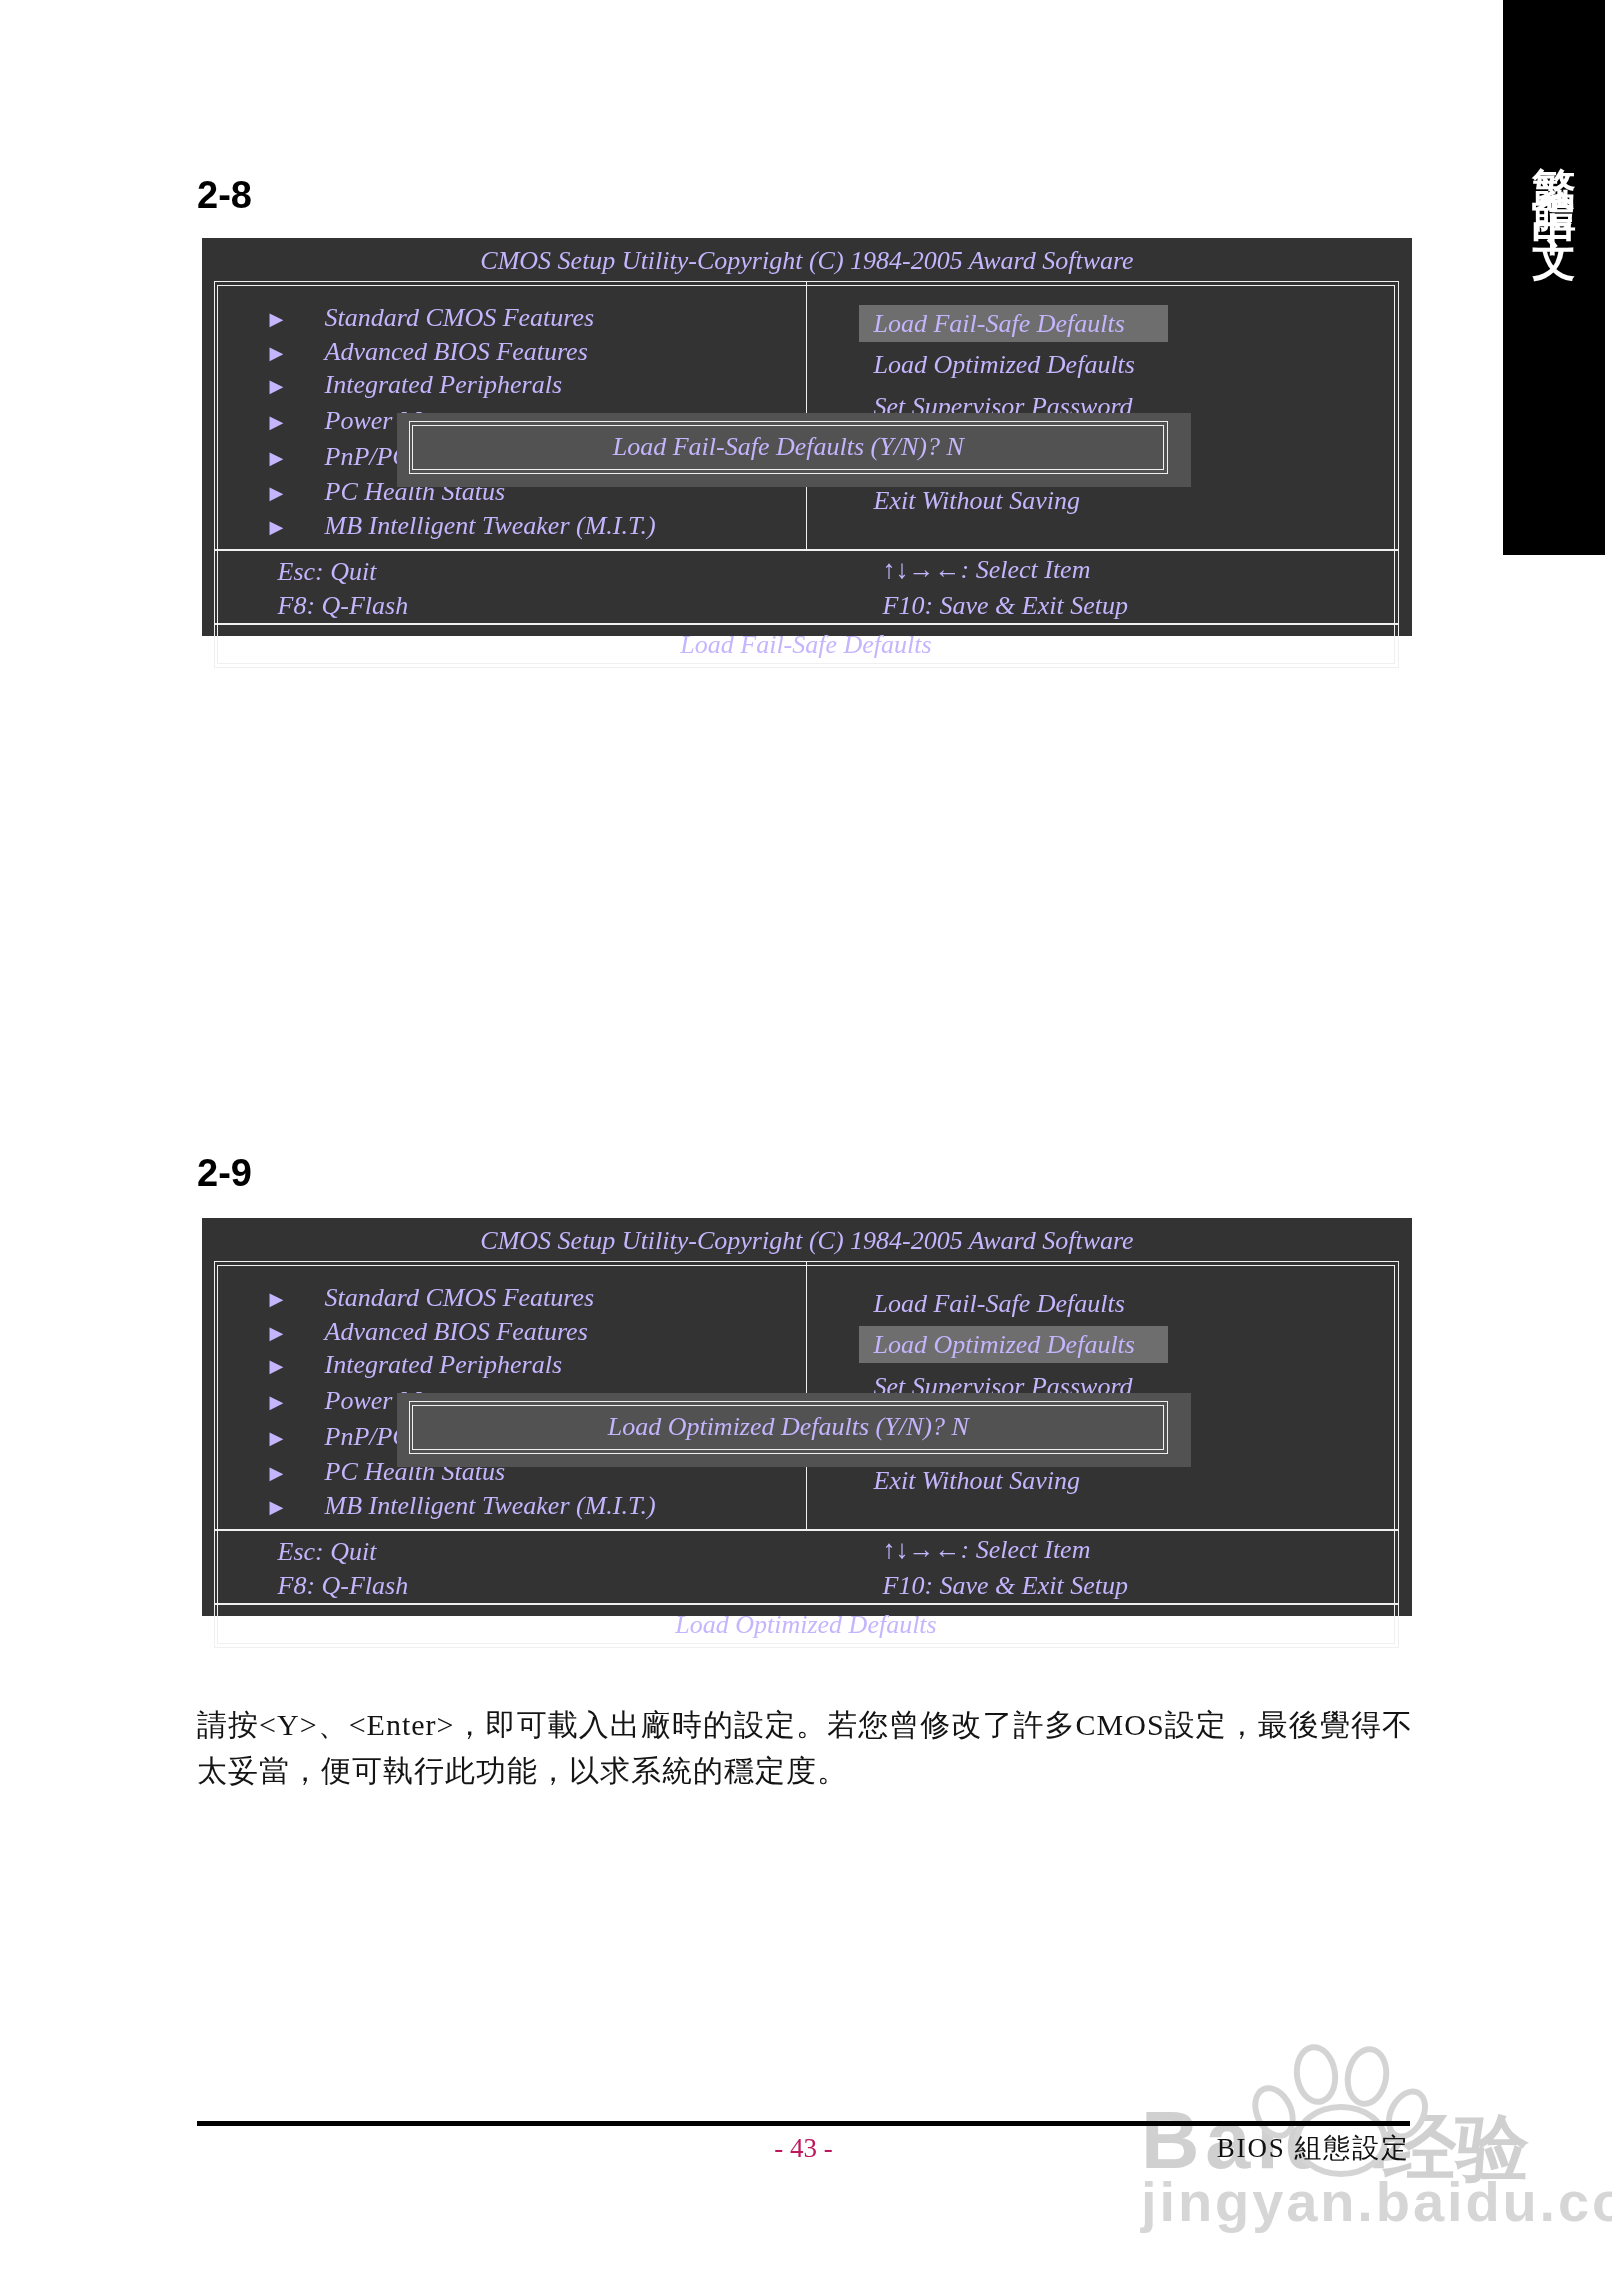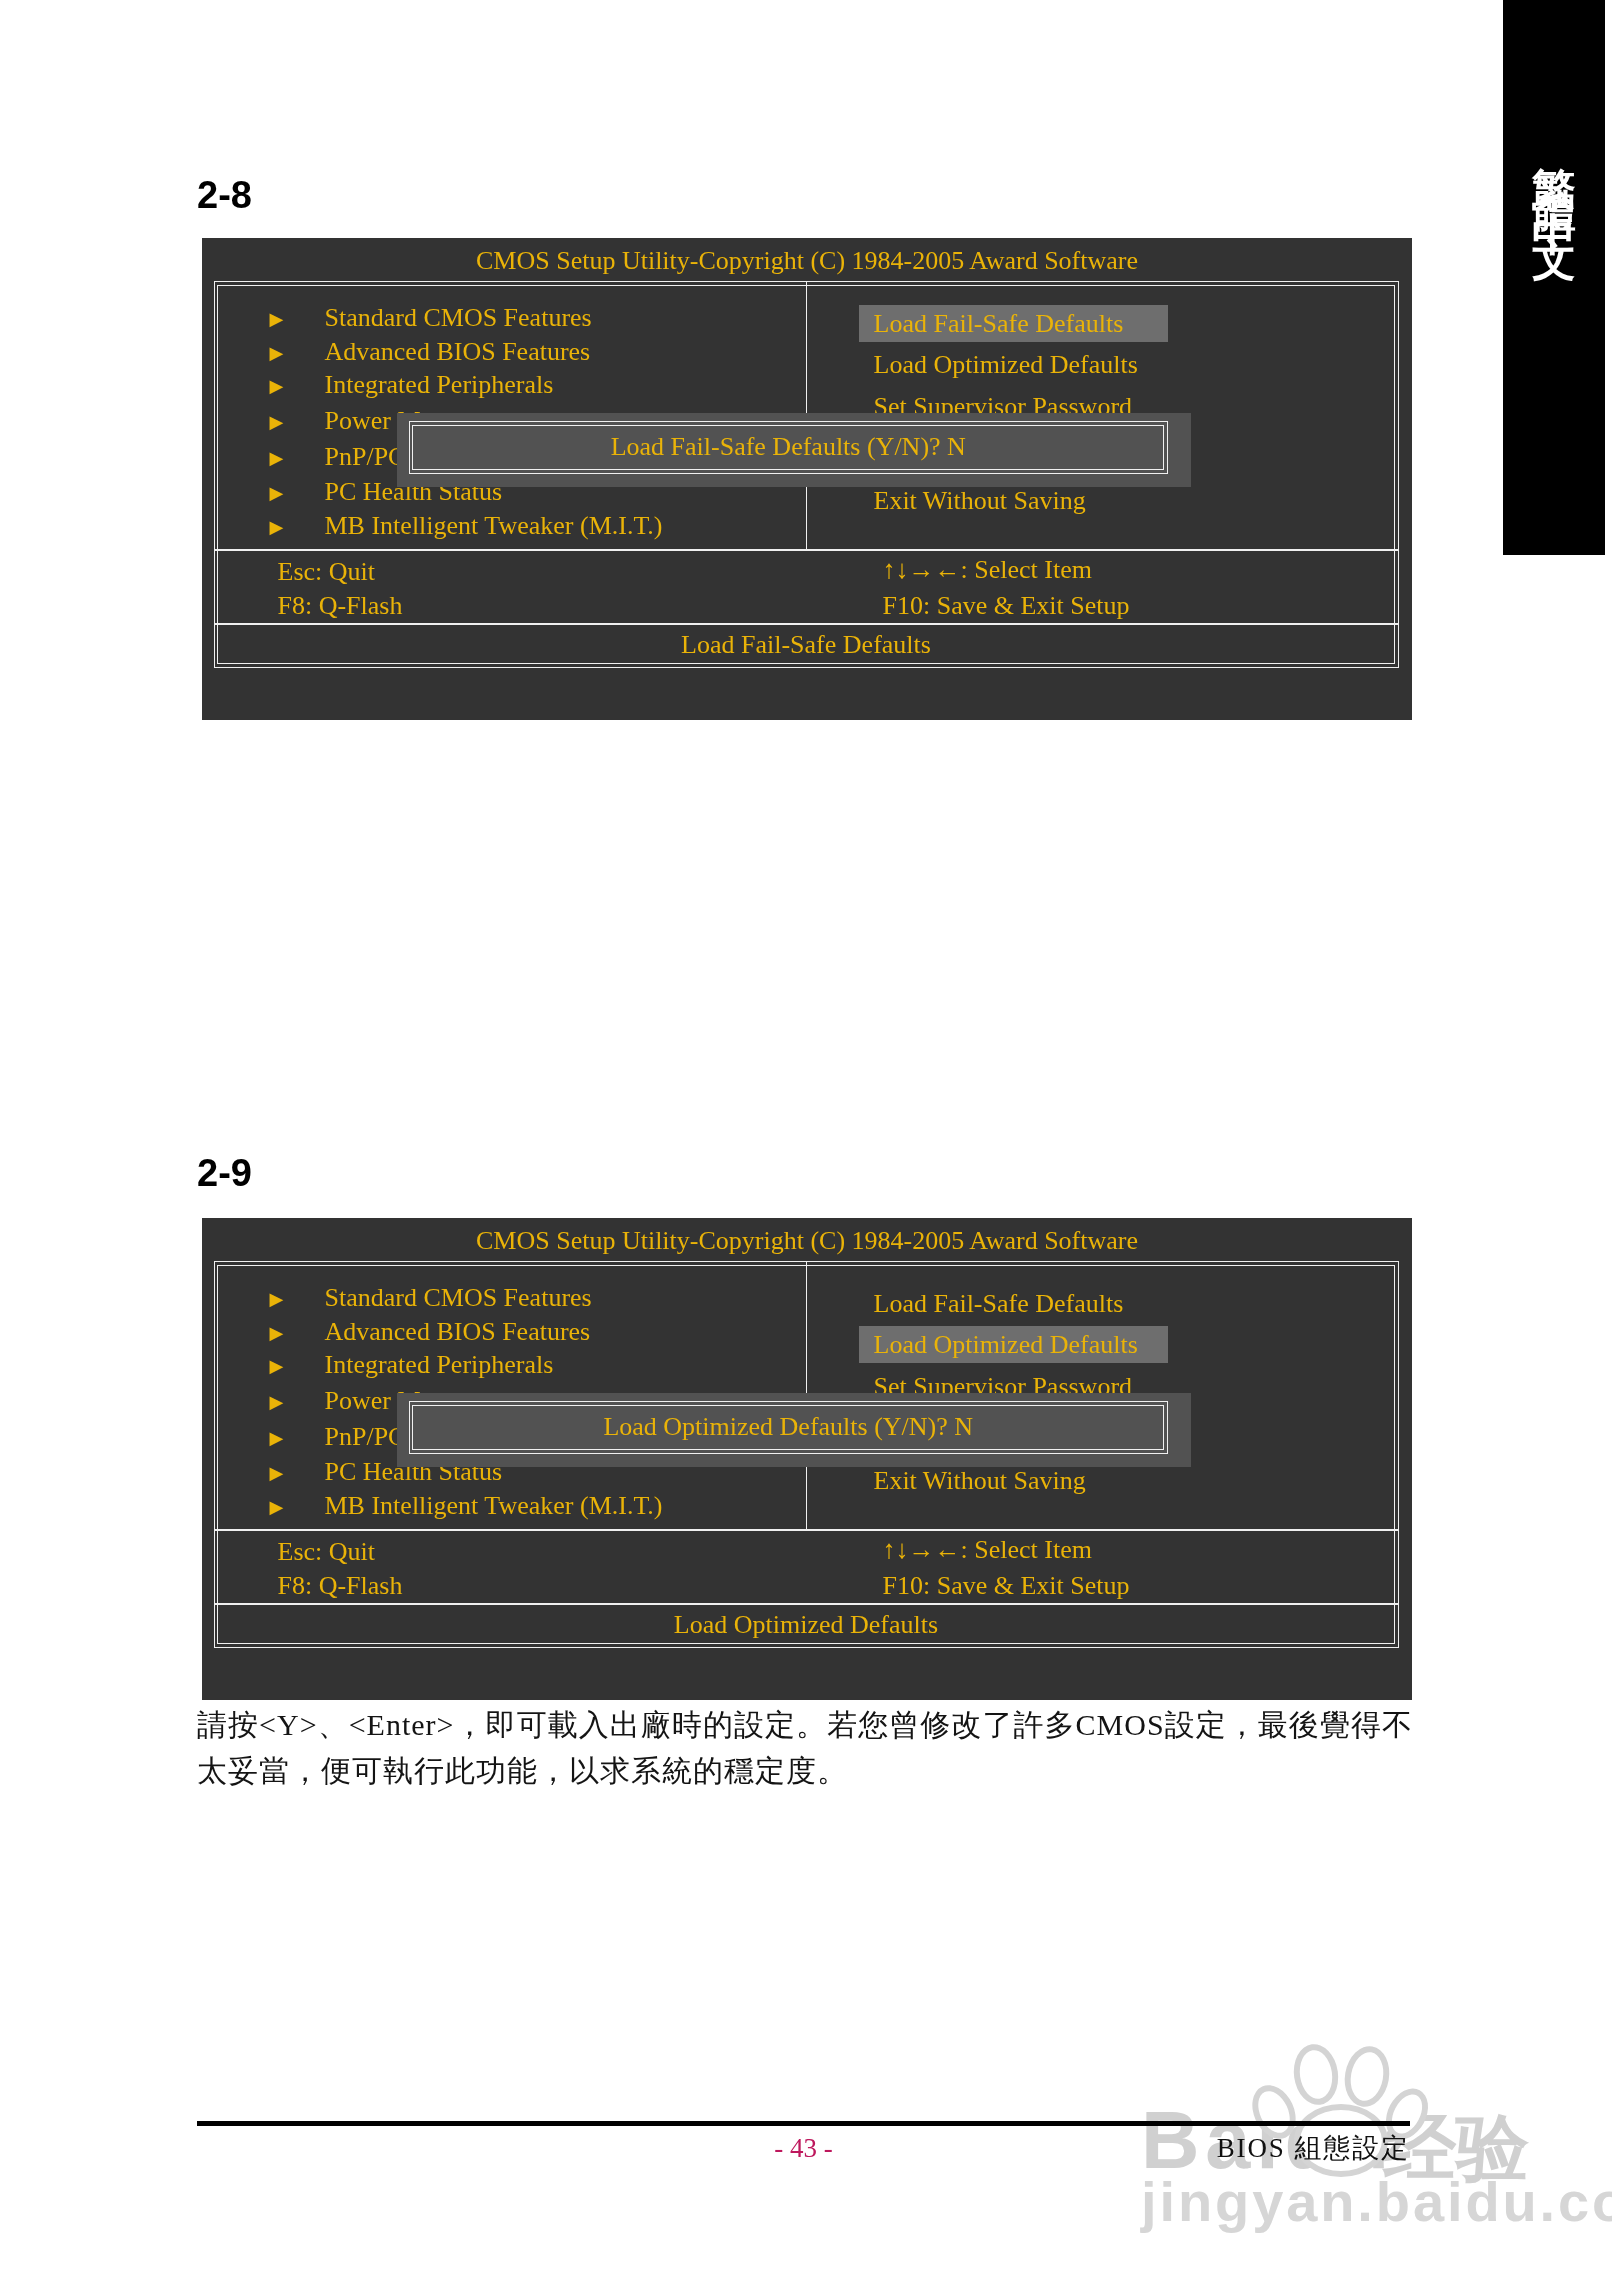--- a/index.html
+++ b/index.html
@@ -16,22 +16,22 @@
   .heading{position:absolute;left:197px;display:flex;color:#000;
            font-family:"Liberation Sans","DejaVu Sans",sans-serif;
            font-size:38px;font-weight:bold;white-space:nowrap;}
   .heading .num{width:101px;}
 
   
   .para{position:absolute;left:197px;width:1216px;font-size:30px;line-height:46px;
         letter-spacing:1px;text-align:justify;color:#141414;}
 
   
-  .bios{position:absolute;left:202px;width:1210px;height:482px;background:#333333;
-        color:#eab308;font-family:"Liberation Serif","DejaVu Serif",serif;}
+  .bios{position:absolute;left:202px;width:1210px;height:398px;background:#333333;
+        color:#c4b5fd;font-family:"Liberation Serif","DejaVu Serif",serif;font-style:italic;}
   .bios-title{position:absolute;left:0;top:7.7px;width:100%;text-align:center;font-size:26px;}
   .bios-box{position:absolute;left:11.5px;top:43px;width:1185px;height:387px;
             border:1.9px solid #f0f0f0;box-sizing:border-box;}
   .bios-box::before{content:"";position:absolute;inset:2.9px;border:1.9px solid #f0f0f0;
             pointer-events:none;z-index:0;}
   .vdiv{position:absolute;left:591px;top:0;width:1.9px;height:267px;background:#f0f0f0;z-index:1;}
   .hline{position:absolute;left:0;width:100%;height:1.9px;background:#f0f0f0;z-index:1;}
   .lrow{position:absolute;left:110px;height:33px;line-height:33px;font-size:26px;
         white-space:nowrap;z-index:2;}
   .lrow .arr{position:absolute;left:-55px;top:1px;font-size:18px;

